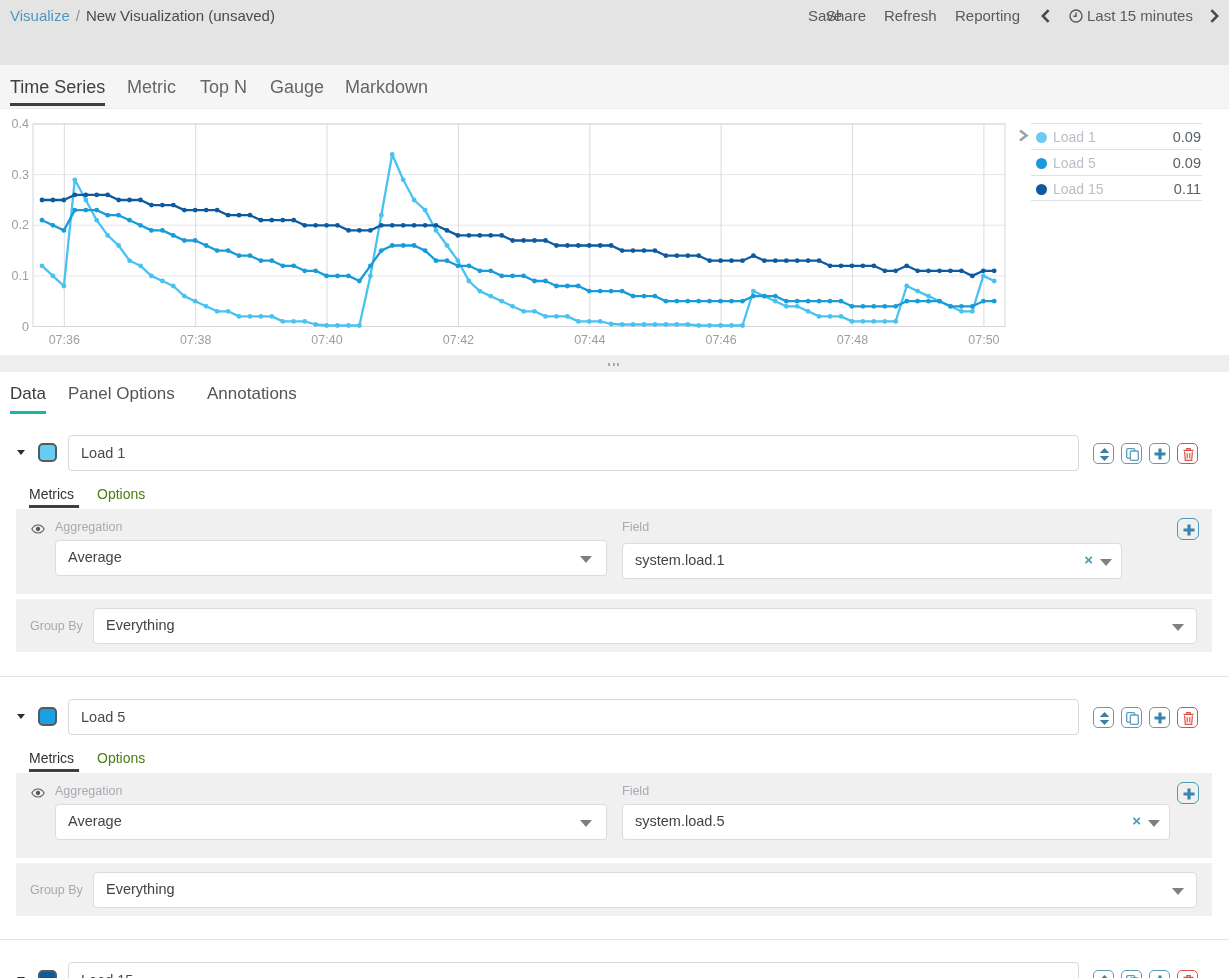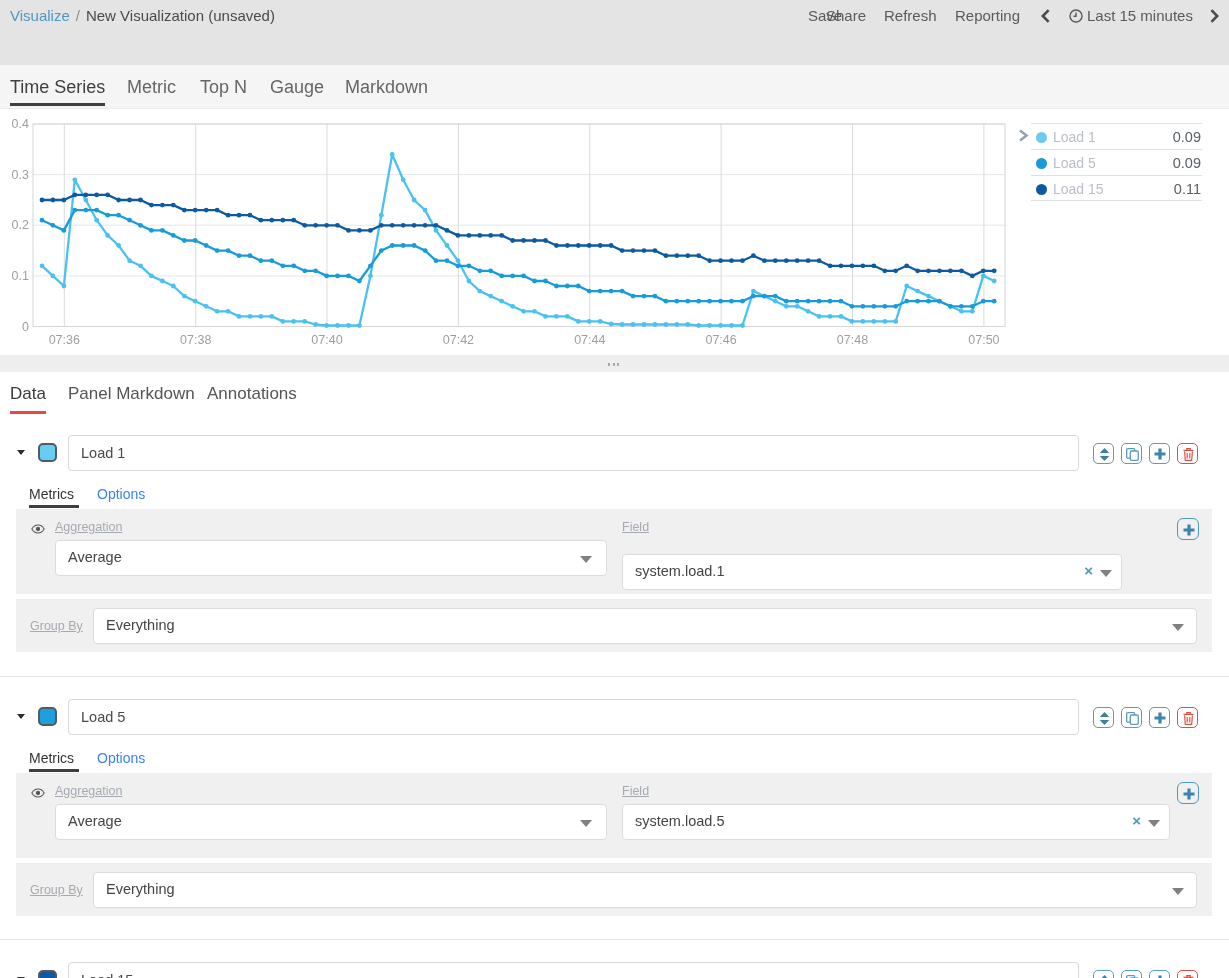--- a/index.html
+++ b/index.html
@@ -24,38 +24,38 @@
 .ldot { position:absolute; left:5px; top:7.5px; width:11px; height:11px; border-radius:50%; }
 .llab { position:absolute; left:22px; top:5px; color:#b9bec7; }
 .lval { position:absolute; right:1px; top:4.5px; color:#596068; font-size:14.5px;text-align:right; }
 .lchev { position:absolute; left:1018px; top:129px; }
 
 .resizer { position:absolute; left:0; top:355px; width:1229px; height:17px; background:#eeeeee; }
 .dots { position:absolute; left:608px; top:8px; width:13px; height:3px;
   background-image:repeating-linear-gradient(90deg,#a9a9a9 0 2px,transparent 2px 4.5px); }
 
 .dtab { position:absolute; font-size:17px; color:#555; top:384px; }
-.dtab.act { color:#3a3a3a; border-bottom:3px solid #ef4444; padding-bottom:7px; }
+.dtab.act { color:#3a3a3a; border-bottom:3px solid #14b8a6; padding-bottom:7px; }
 
 .sblock { position:absolute; left:0; width:1229px; height:265px; }
 .caret { position:absolute; left:17px; top:15px; width:0; height:0;
   border-left:4.5px solid transparent; border-right:4.5px solid transparent; border-top:5.5px solid #2d2d2d; }
 .swatch { position:absolute; left:38px; top:8px; width:19px; height:19px; border-radius:5px; border:2px solid #58595b; }
 .sinput { position:absolute; left:68px; top:0; width:1011px; height:36px; background:#fff;
   border:1px solid #d9d9d9; border-radius:4px; font-size:14.5px; color:#4a4a4a; line-height:34px; padding-left:12px; }
 .sbtn { position:absolute; top:8px; width:21px; height:21px; background:#fff; border:1px solid #5b9cb8; border-radius:5px; }
 .sbtn.red { border-color:#dd5145; }
-.mtab { position:absolute; top:51px; font-size:14px; color:#3b82f6; }
+.mtab { position:absolute; top:51px; font-size:14px; color:#4d7c0f; }
 .mtab.act { color:#333; }
 .muline { position:absolute; left:29px; top:70px; width:50px; height:3px; background:#3f3f3f; }
 .sep { position:absolute; left:0; width:1229px; height:1px; background:#e3e3e3; }
 
 .gpanel { position:absolute; left:16px; width:1196px; background:#f0f0f0; }
 .eye { position:absolute; left:15px; top:15px; }
-.flabel { position:absolute; font-size:12.5px; color:#a6aab1;text-decoration:underline; }
+.flabel { position:absolute; font-size:12.5px; color:#a6aab1; }
 .dd { position:absolute; height:36px; background:#fff; border:1px solid #dcdcdc; border-radius:4px; }
 .dd span { position:absolute; left:12px; top:8px; font-size:14.5px; color:#444; }
 .dar { position:absolute; top:15px; width:0; height:0;
   border-left:6px solid transparent; border-right:6px solid transparent; border-top:7px solid #808080; }
 .xx { position:absolute; right:28px; top:7px; font-size:15px; font-weight:bold; color:#4a9ab8; }
 .plusbtn { position:absolute; left:1161px; top:9px; width:22px; height:22px; border:1px solid #4a9ab8; border-radius:6px; }
 </style></head>
 <body>
 <div id="page">
   <div class="header">
@@ -396,21 +396,21 @@
     <div class="lrow last">
         <span class="ldot" style="background:#0d5aa0"></span>
         <span class="llab">Load 15</span>
         <span class="lval">0.11</span>
       </div>
   </div>
   <div class="resizer">
       <div class="dots"></div>
     </div>
   <div class="dtab act" style="left:10px">Data</div>
-  <div class="dtab" style="left:68px">Panel Markdown</div>
+  <div class="dtab" style="left:68px">Panel Options</div>
   <div class="dtab" style="left:207px">Annotations</div>
   <div class="sblock" style="top:435px">
       <div class="caret"></div>
       <div class="swatch" style="background:#68cdf4"></div>
       <div class="sinput">Load 1</div>
       <div class="sbtn" style="left:1093px"><svg width="11" height="13" viewBox="0 0 11 13" style="margin:3.5px 0 0 4.5px">
           <path d="M5.5 0 L10.3 5 H0.7 Z" fill="#417e9b"></path>
           <path d="M5.5 13 L10.3 8 H0.7 Z" fill="#417e9b"></path>
         </svg></div>
       <div class="sbtn" style="left:1121px"><svg width="13" height="13" viewBox="0 0 13 13" style="margin:3.5px 0 0 3.5px">
@@ -430,21 +430,21 @@
         <svg class="eye" width="14" height="10" viewBox="0 0 16 12">
           <path d="M8 1.2 C4.2 1.2 1.6 4.2 0.6 6 C1.6 7.8 4.2 10.8 8 10.8 C11.8 10.8 14.4 7.8 15.4 6 C14.4 4.2 11.8 1.2 8 1.2 Z" fill="none" stroke="#55575a" stroke-width="1.3"></path>
           <circle cx="8" cy="6" r="2.6" fill="#55575a"></circle>
         </svg>
         <div class="flabel" style="left:39px;top:11px">Aggregation</div>
         <div class="dd" style="left:39px;top:31px;width:552px">
           <span>Average</span>
           <i class="dar" style="right:14px"></i>
         </div>
         <div class="flabel" style="left:606px;top:11px">Field</div>
-        <div class="dd" style="left:606px;top:45px;width:500px">
+        <div class="dd" style="left:606px;top:34px;width:500px">
           <span>system.load.1</span>
           <b class="xx">×</b>
           <i class="dar" style="right:9px"></i>
         </div>
         <div class="plusbtn"><svg width="12" height="12" viewBox="0 0 12 12" style="margin:5px 0 0 5px">
             <path d="M6 0.5 V11.5 M0.5 6 H11.5" stroke="#3a85ad" stroke-width="3.2"></path>
           </svg></div>
       </div>
       <div class="gpanel" style="top:164px;height:53px">
         <div class="flabel" style="left:14px;top:20px">Group By</div>

